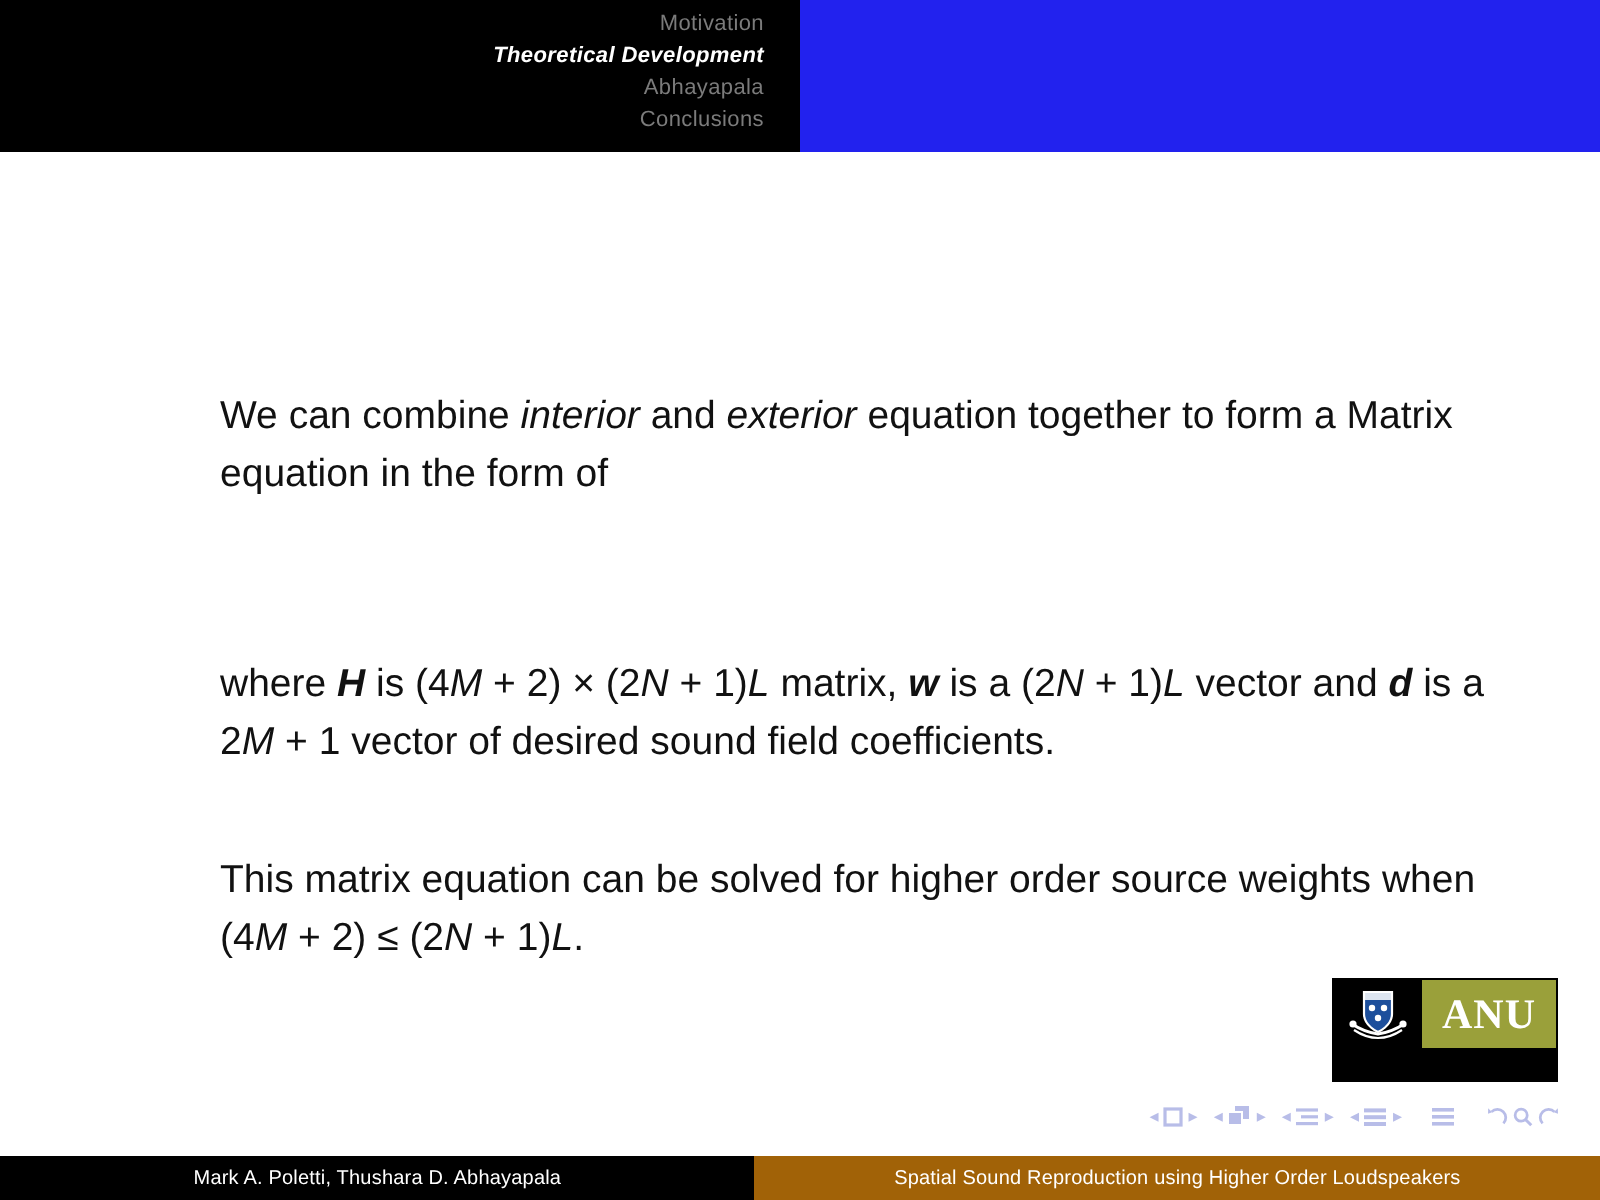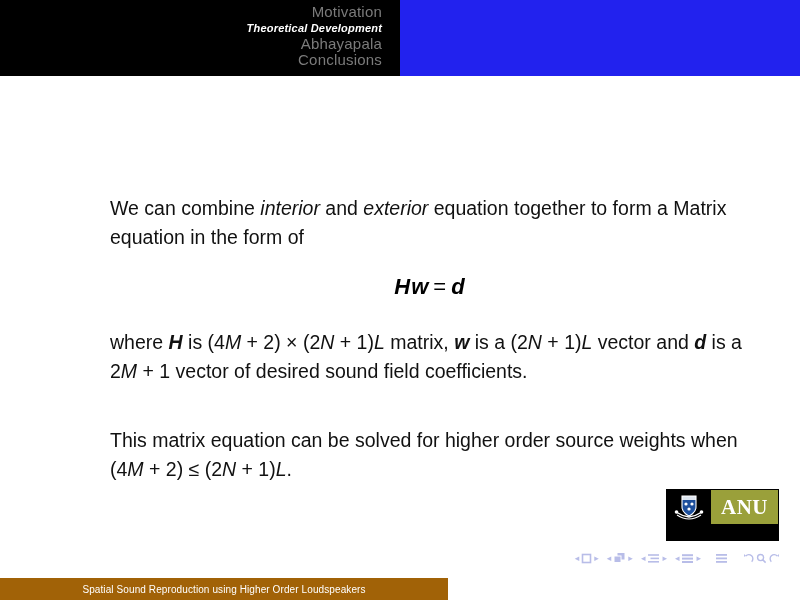--- a/index.html
+++ b/index.html
@@ -29,21 +29,21 @@
     background: #000000;
     display: flex;
     flex-direction: column;
     align-items: flex-end;
     justify-content: flex-start;
     padding: 4px 18px 0 0;
     box-sizing: border-box;
   }
   .nav-item {
     color: #7b7b7b;
-    font-size: 15px;
+    font-size: 11px;
     line-height: 16px;
     letter-spacing: 0.2px;
     white-space: nowrap;
   }
   .nav-item.current {
     color: #ffffff;
     font-weight: bold;
     font-size: 11px;
     font-style: italic;
   }
@@ -206,23 +206,20 @@
   </div>
   <div class="header-blue"></div>
 </div>
 
 <div class="content">
 
   <div class="block para p1">
     <span>We can combine </span><span class="mv">interior</span><span> and </span><span class="mv">exterior</span><span> equation together to form a Matrix equation in the form of</span>
   </div>
 
-  <div class="block eq">
-    <span class="mb">H</span><span class="mb">w</span><span class="op">=</span><span class="mb">d</span>
-  </div>
 
   <div class="block para p2">
     <span>where </span><span class="mb">H</span><span> is (4</span><span class="mv">M</span><span> + 2) × (2</span><span class="mv">N</span><span> + 1)</span><span class="mv">L</span><span> matrix, </span><span class="mb">w</span><span> is a (2</span><span class="mv">N</span><span> + 1)</span><span class="mv">L</span><span> vector and </span><span class="mb">d</span><span> is a 2</span><span class="mv">M</span><span> + 1 vector of desired sound field coefficients.</span>
   </div>
 
   <div class="block para p3">
     <span>This matrix equation can be solved for higher order source weights when (4</span><span class="mv">M</span><span> + 2) ≤ (2</span><span class="mv">N</span><span> + 1)</span><span class="mv">L</span><span>.</span>
   </div>
 </div>
 
@@ -303,14 +300,15 @@
       <line x1="7.5" y1="7.5" x2="10.5" y2="10.5" stroke="#b8bde8" stroke-width="1.6"></line>
     </svg>
     <svg width="11" height="11" viewBox="0 0 12 12">
       <path d="M2.5 9.5 A4.2 4.2 0 1 1 9 3.2" fill="none" stroke="#b8bde8" stroke-width="1.5"></path>
       <path d="M10.8 1.2 L8.7 3.4 L10.9 4.2 z" fill="#b8bde8"></path>
     </svg>
   </span>
 </div>
 
 <div class="footer">
+  <div class="footer-left">Mark A. Poletti, Thushara D. Abhayapala</div>
   <div class="footer-right">Spatial Sound Reproduction using Higher Order Loudspeakers</div>
 </div>
 
 </body></html>

